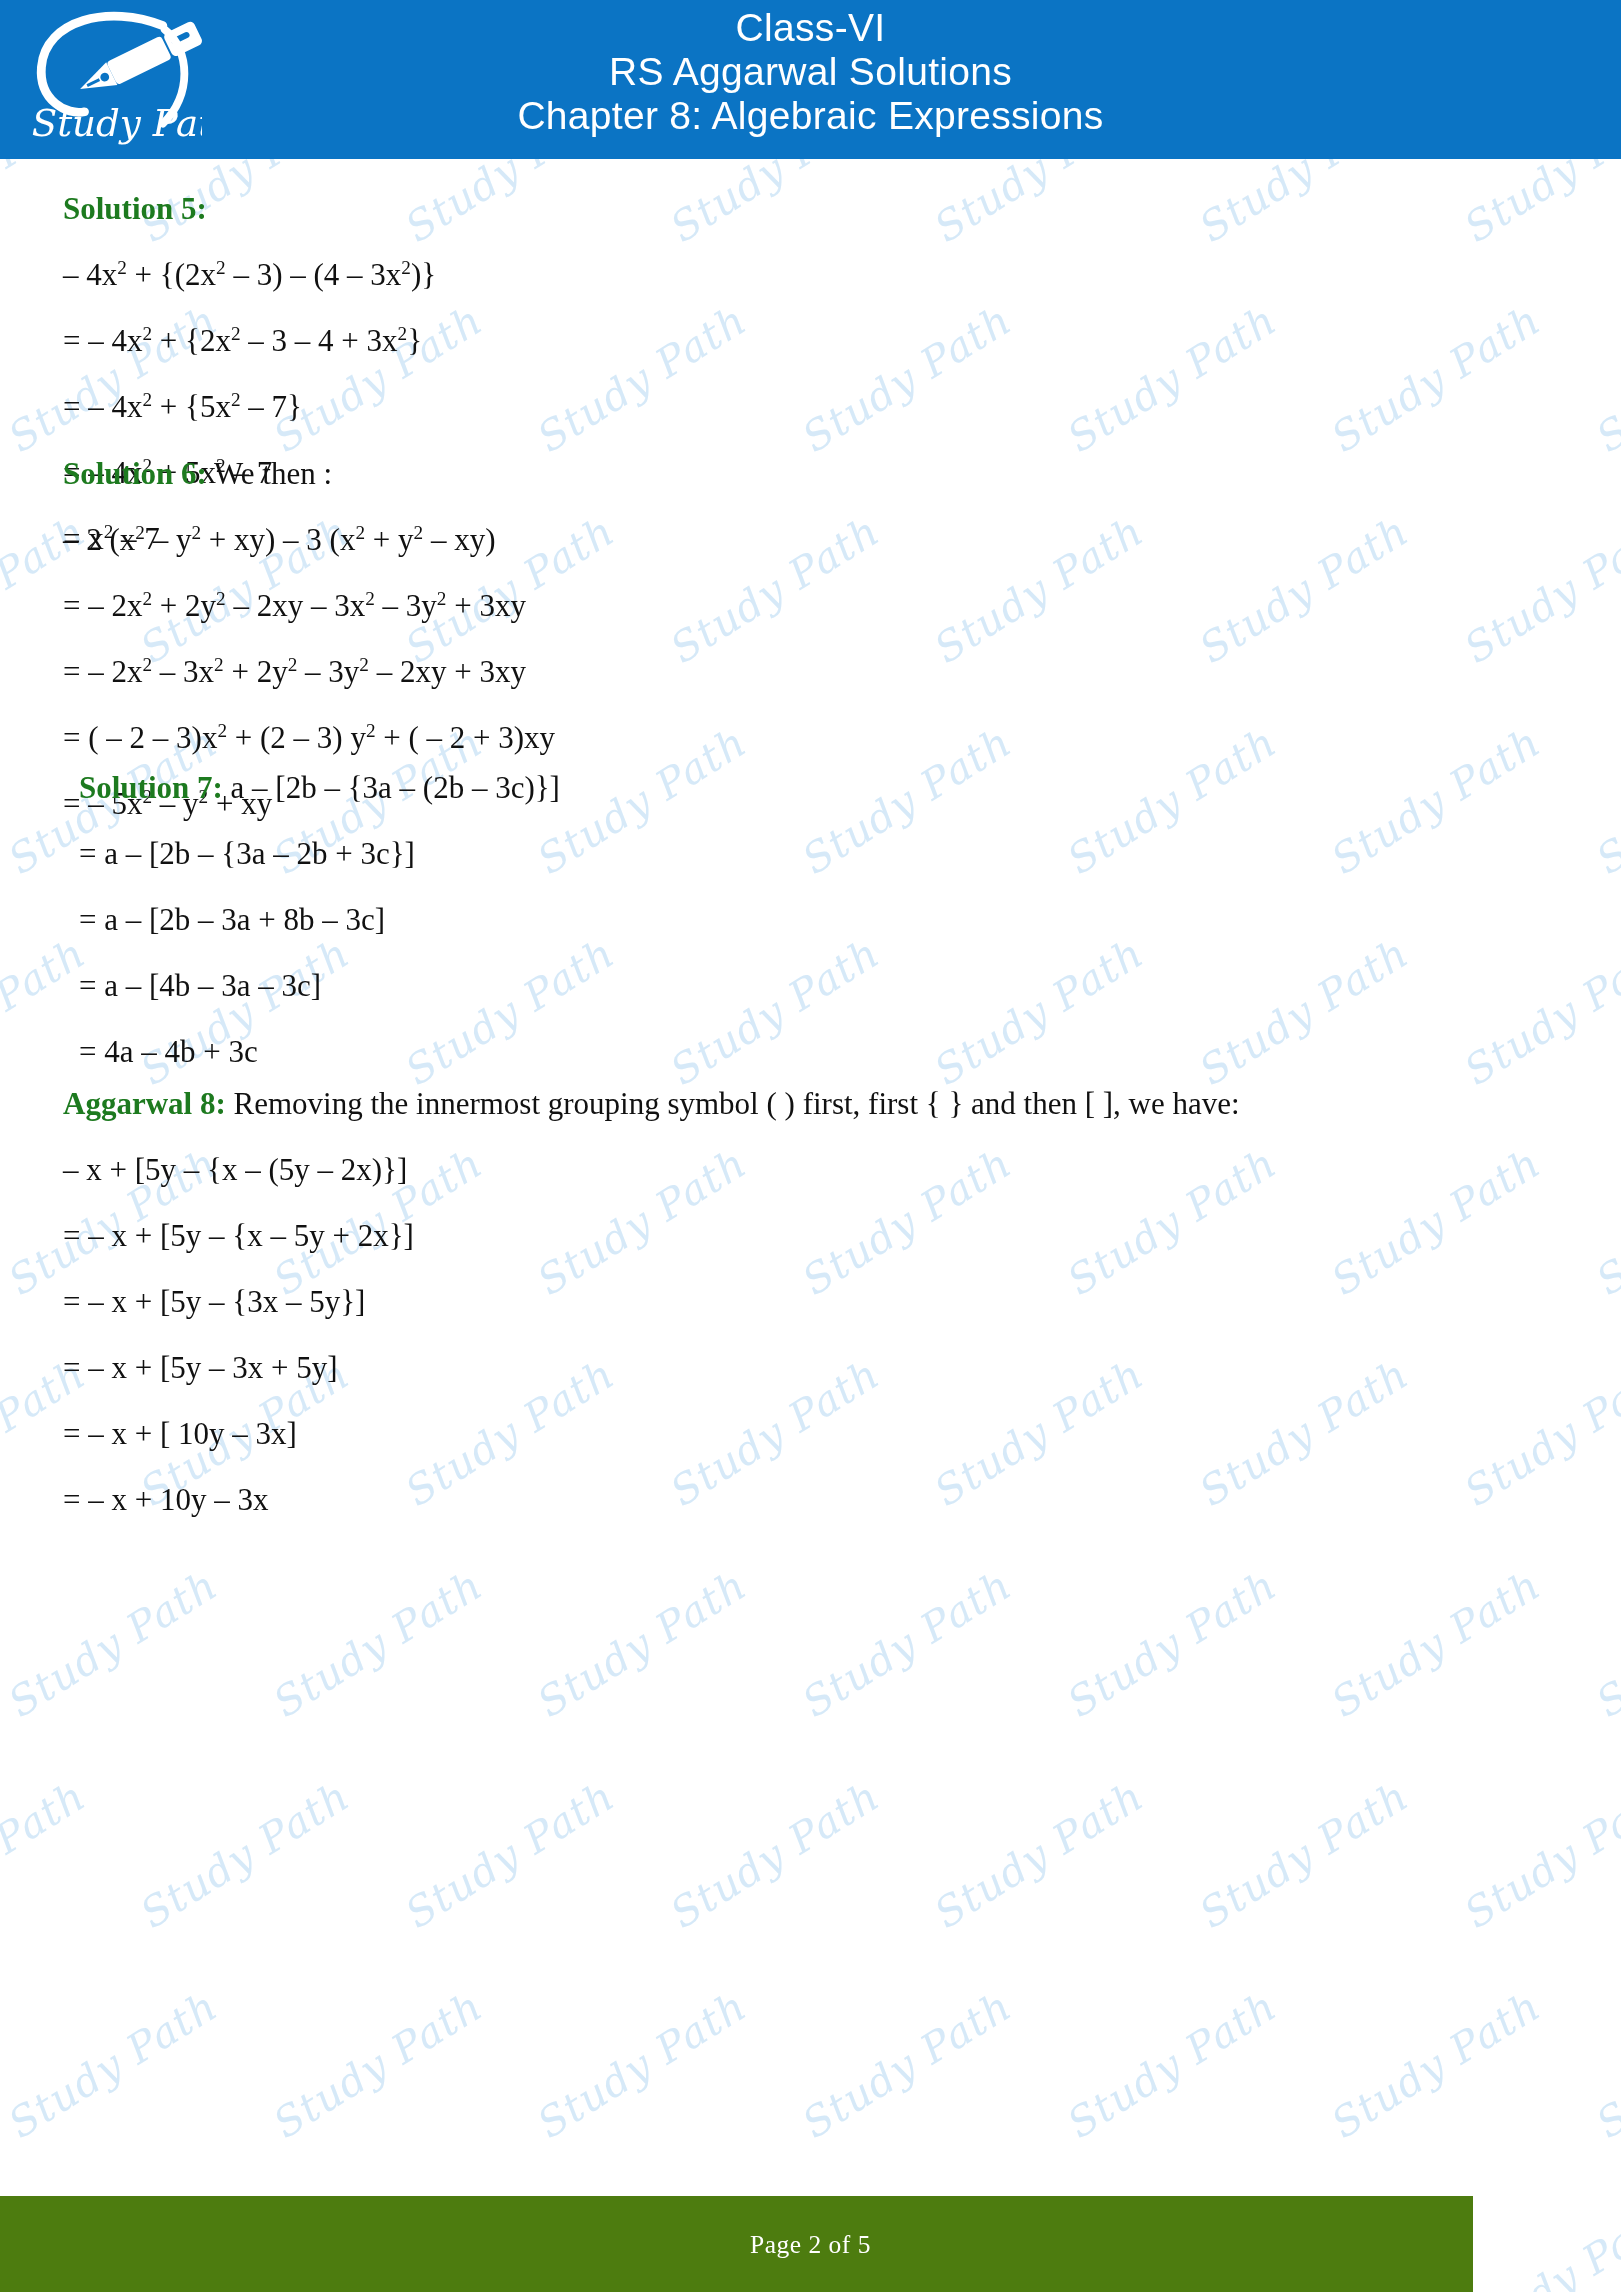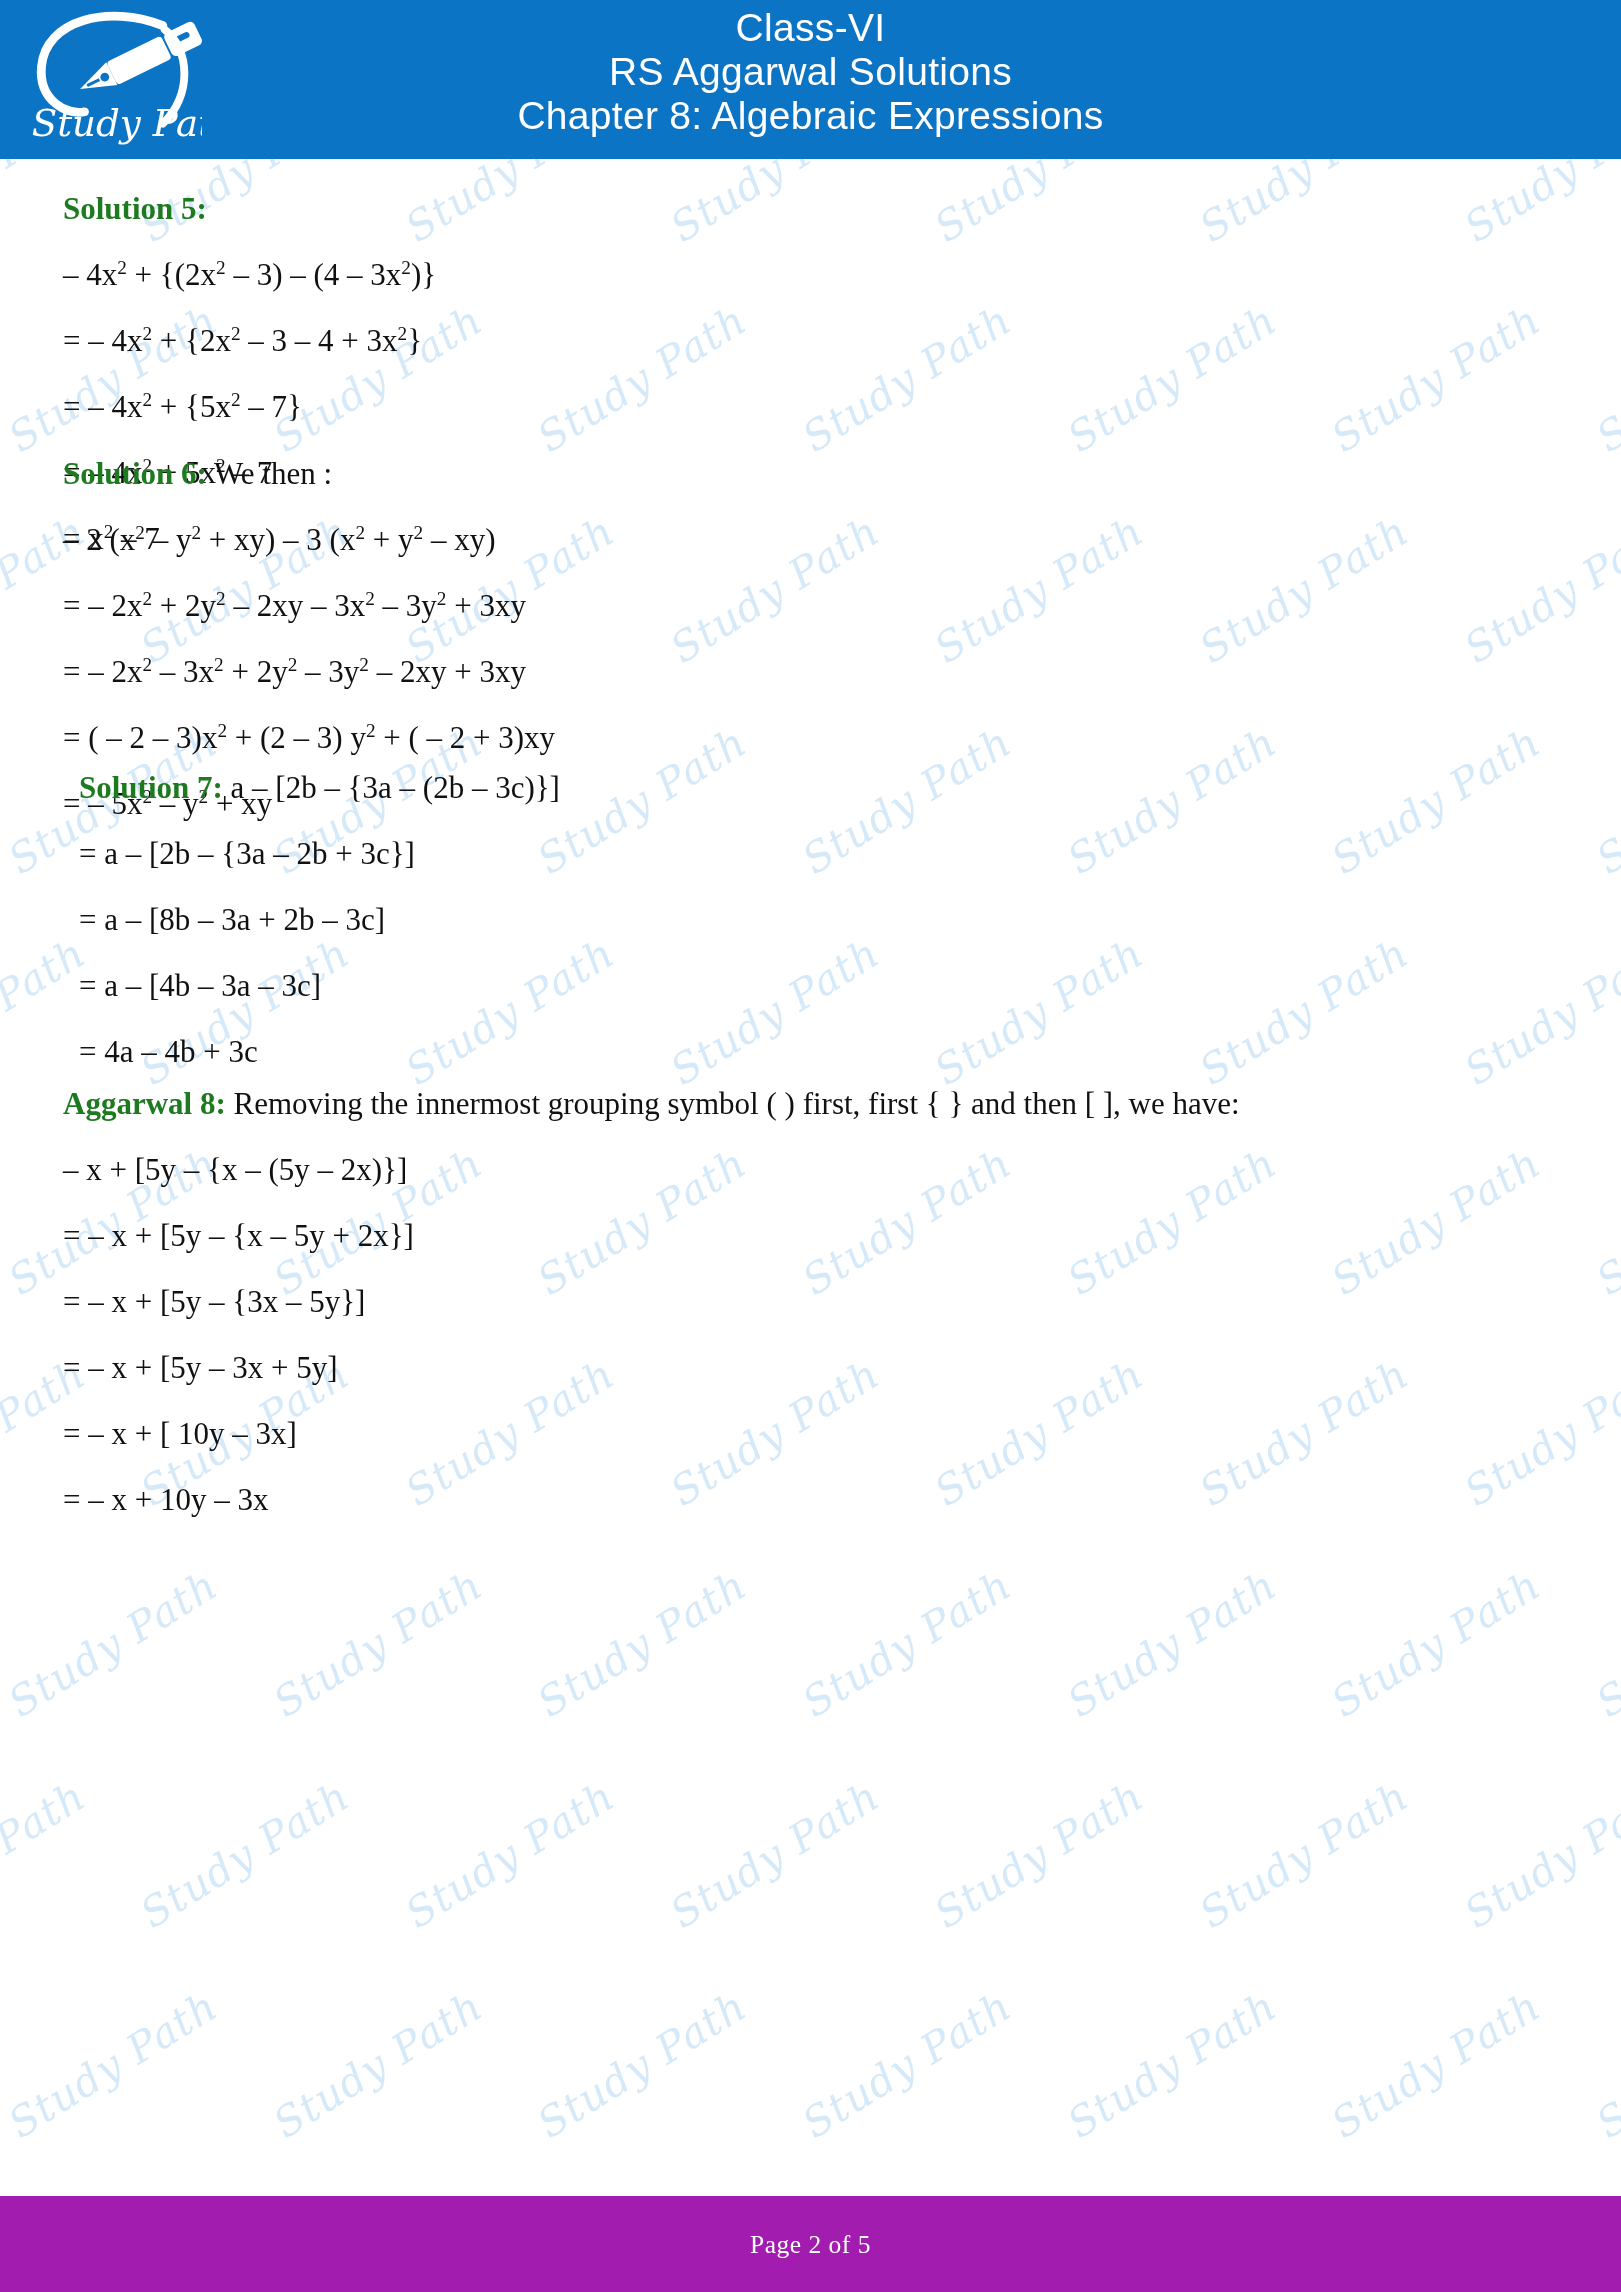--- a/index.html
+++ b/index.html
@@ -103,23 +103,23 @@
     font-size: 0.62em;
     vertical-align: super;
     line-height: 0;
   }
 
   
   .footer {
     position: absolute;
     left: 0;
     top: 2196px;
-    width: 1621px;
+    width: 1473px;
     height: 97px;
-    background: #a21caf;
+    background: #4d7c0f;
     z-index: 3;
   }
   .footer-text {
     position: absolute;
     left: 0; top: 0;
     width: 1621px;
     height: 97px;
     display: flex;
     align-items: center;
     justify-content: center;
@@ -263,21 +263,21 @@
         <div class="line"><span class="sol-label">Solution 6:</span><span> We then :</span></div>
         <div class="line">– 2 (x<sup>2</sup> – y<sup>2</sup> + xy) – 3 (x<sup>2</sup> + y<sup>2</sup> – xy)</div>
         <div class="line">= – 2x<sup>2</sup> + 2y<sup>2</sup> – 2xy – 3x<sup>2</sup> – 3y<sup>2</sup> + 3xy</div>
         <div class="line">= – 2x<sup>2</sup> – 3x<sup>2</sup> + 2y<sup>2</sup> – 3y<sup>2</sup> – 2xy + 3xy</div>
         <div class="line">= ( – 2 – 3)x<sup>2</sup> + (2 – 3) y<sup>2</sup> + ( – 2 + 3)xy</div>
         <div class="line">= – 5x<sup>2</sup> – y<sup>2</sup> + xy</div>
       </div>
       <div class="sol-block" style="top: 596px; margin-left: 16px;">
         <div class="line"><span class="sol-label">Solution 7:</span><span> a – [2b – {3a – (2b – 3c)}]</span></div>
         <div class="line">= a – [2b – {3a – 2b + 3c}]</div>
-        <div class="line">= a – [8b – 3a + 2b – 3c]</div>
+        <div class="line">= a – [2b – 3a + 8b – 3c]</div>
         <div class="line">= a – [4b – 3a – 3c]</div>
         <div class="line">= 4a – 4b + 3c</div>
       </div>
       <div class="sol-block" style="top: 912px;">
         <div class="line wrap"><span class="sol-label">Aggarwal 8:</span><span> Removing the innermost grouping symbol ( ) first, first { } and then [ ], we have:</span></div>
         <div class="line">– x + [5y – {x – (5y – 2x)}]</div>
         <div class="line">= – x + [5y – {x – 5y + 2x}]</div>
         <div class="line">= – x + [5y – {3x – 5y}]</div>
         <div class="line">= – x + [5y – 3x + 5y]</div>
         <div class="line">= – x + [ 10y – 3x]</div>

